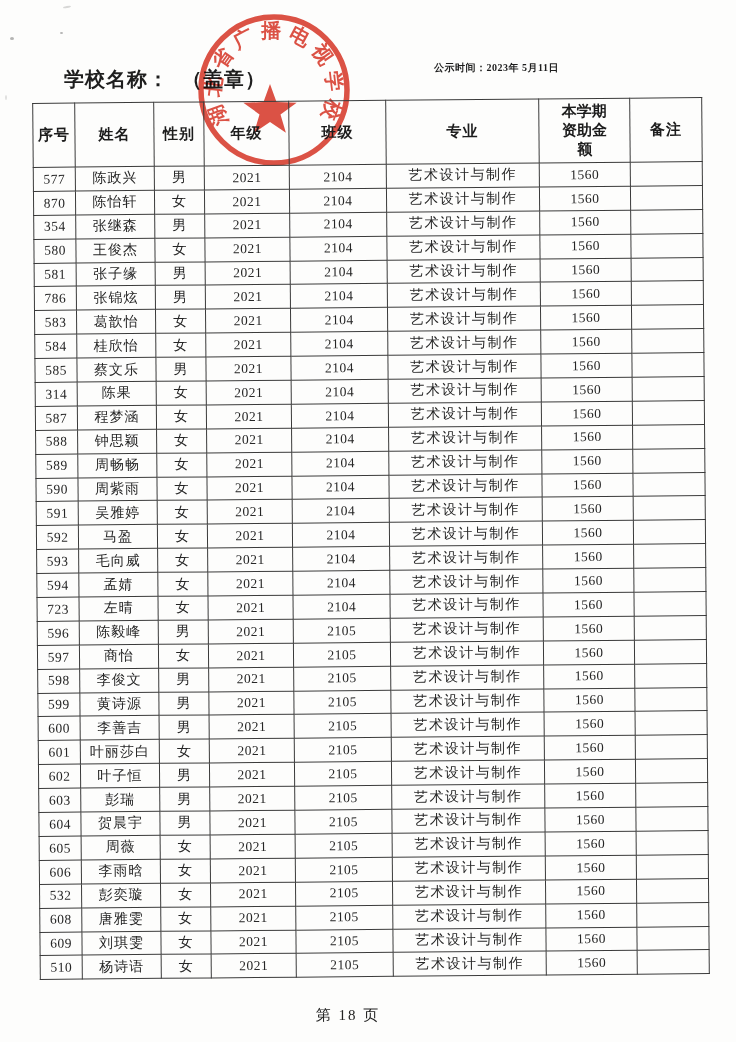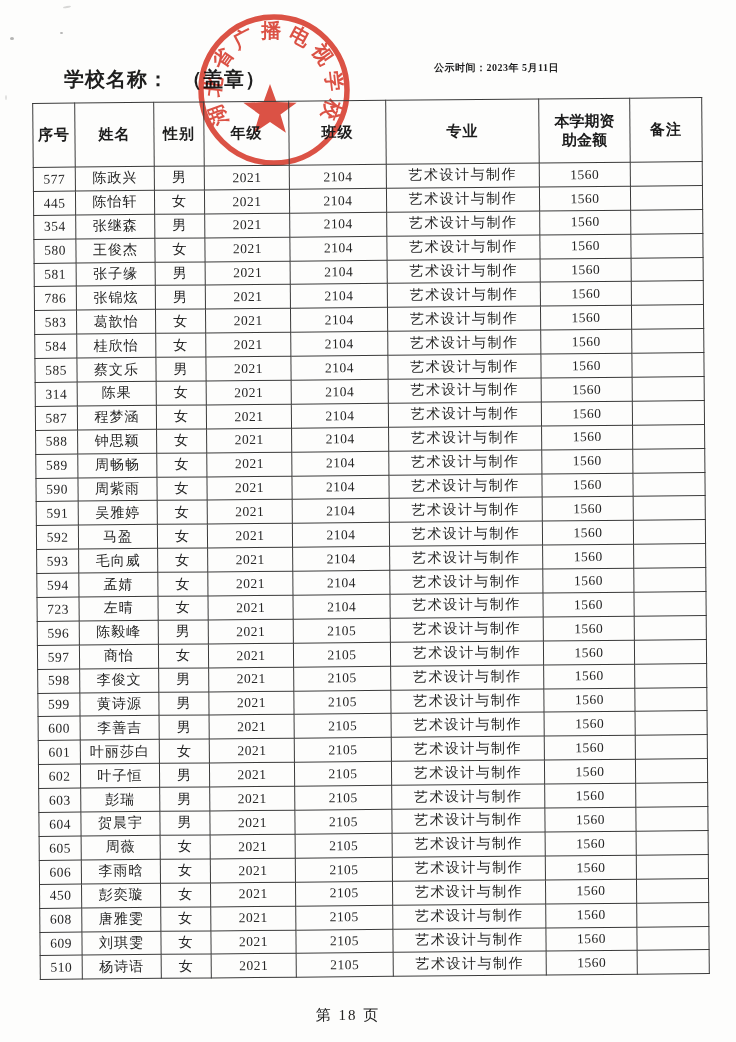--- a/index.html
+++ b/index.html
@@ -51,21 +51,21 @@
   table.roster th, table.roster td{
     border:1.5px solid #3b3b3b;
     padding:0 4px;
     text-align:center;vertical-align:middle;
     overflow:hidden;white-space:normal;
   }
   table.roster th{
     height:63px;font-size:15px;font-weight:600;color:#1c1c1c;
     line-height:1.25;letter-spacing:1px;
   }
-  table.roster th.th-amount{padding:0 14px;letter-spacing:0;}
+  table.roster th.th-amount{padding:0 22px;letter-spacing:0;}
   table.roster td{
     height:22.9px;font-size:14px;color:#262626;line-height:1;
     letter-spacing:1px;
   }
   table.roster td.num{letter-spacing:.5px;font-size:13.5px;}
   table.roster td.major{letter-spacing:1.5px;}
 
   
   .page-footer{
     position:absolute;left:0;top:1006px;width:696px;text-align:center;
@@ -128,21 +128,21 @@
       <td>陈政兴</td>
       <td>男</td>
       <td class="num">2021</td>
       <td class="num">2104</td>
       <td class="major">艺术设计与制作</td>
       <td class="num">1560</td>
       <td></td>
     </tr>
 
     <tr>
-      <td class="num">445</td>
+      <td class="num">870</td>
       <td>陈怡轩</td>
       <td>女</td>
       <td class="num">2021</td>
       <td class="num">2104</td>
       <td class="major">艺术设计与制作</td>
       <td class="num">1560</td>
       <td></td>
     </tr>
 
     <tr>
@@ -447,21 +447,21 @@
       <td>李雨晗</td>
       <td>女</td>
       <td class="num">2021</td>
       <td class="num">2105</td>
       <td class="major">艺术设计与制作</td>
       <td class="num">1560</td>
       <td></td>
     </tr>
 
     <tr>
-      <td class="num">450</td>
+      <td class="num">532</td>
       <td>彭奕璇</td>
       <td>女</td>
       <td class="num">2021</td>
       <td class="num">2105</td>
       <td class="major">艺术设计与制作</td>
       <td class="num">1560</td>
       <td></td>
     </tr>
 
     <tr>

